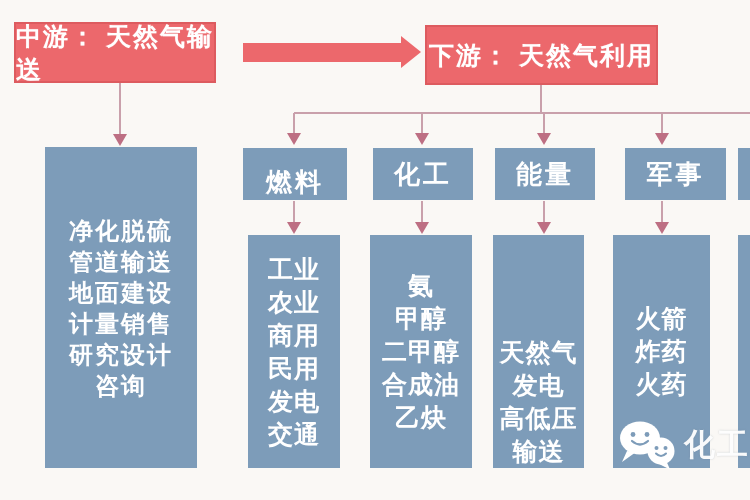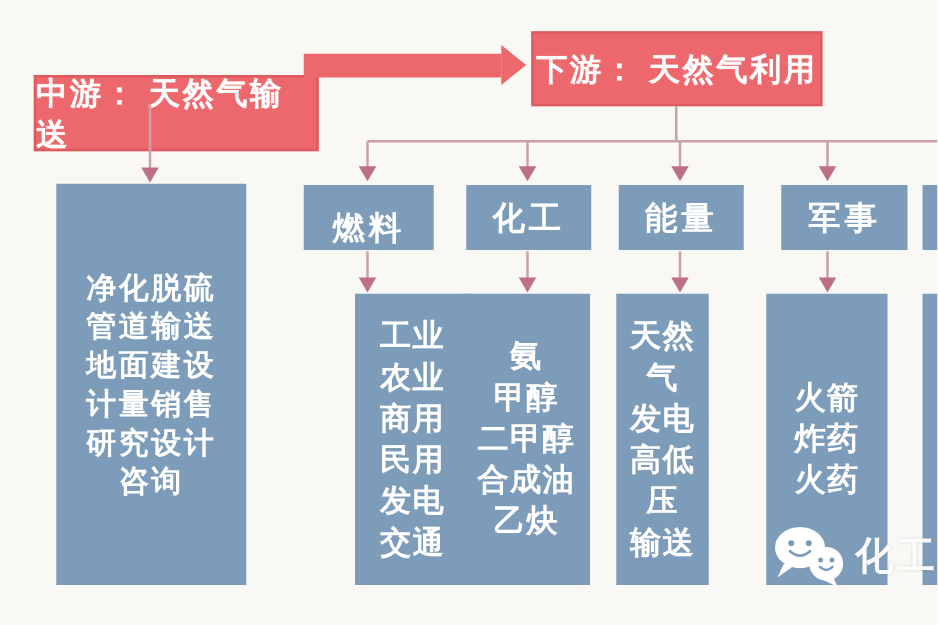--- a/index.html
+++ b/index.html
@@ -12,43 +12,43 @@
     background:#faf8f5; overflow:hidden;
   }
   
   .box-red {
     position:absolute; background:#ec686c;
     border:2px solid rgba(205,75,80,0.45); box-sizing:border-box;
     color:#ffffff; font-weight:bold; font-size:25px; letter-spacing:2px;
     display:flex; align-items:center; justify-content:center;
     text-shadow:0 0 1px rgba(255,255,255,0.4);
   }
-  #mid-box   { left:27px;  top:22px; width:228px; height:61px;margin-top:38px; }
+  #mid-box   { left:14px;  top:22px; width:202px; height:61px; }
   #down-box  { left:425px; top:25px; width:233px; height:60px; }
   
   #big-arrow-bar  { position:absolute; left:243px; top:43px; width:158px; height:19px; background:#ec686c; }
   #big-arrow-head { position:absolute; left:401px; top:36px; width:0; height:0;
                     border-left:20px solid #ec686c; border-top:16px solid transparent; border-bottom:16px solid transparent; }
   
   .box-blue {
     position:absolute; background:#7d9cb9; color:#ffffff; font-weight:bold;
     display:flex; flex-direction:column; align-items:center; justify-content:center;
     text-align:center; box-sizing:border-box;
   }
   #left-detail { left:45px; top:147px; width:152px; height:321px; font-size:24px; line-height:31px; letter-spacing:2px; }
   .cat-header  { top:148px; height:52px; font-size:26px; letter-spacing:3px; flex-direction:row; }
   #h0 { left:243px; width:104px;align-items:flex-end; }
   #h1 { left:373px; width:100px; }
   #h2 { left:495px; width:100px; }
   #h3 { left:625px; width:101px; }
   #h4 { left:738px; width:40px;  }
   .cat-body { top:235px; height:233px; font-size:25px; line-height:33px; letter-spacing:1px; }
-  #b0 { left:248px; width:92px;margin-left:36px;  }
+  #b0 { left:248px; width:92px;  }
   #b1 { left:370px; width:102px; }
-  #b2 { left:493px; width:74px;  }
+  #b2 { left:493px; width:91px;justify-content:flex-end;  }
   #b3 { left:613px; width:97px;  }
   #b4 { left:738px; width:40px;  }
   
   .vline, .hline { position:absolute; background:#c9a0ab; }
   .vline { width:2px; }
   .hline { height:2px; }
   .ah-down {
     position:absolute; width:0; height:0;
     border-left:7px solid transparent; border-right:7px solid transparent;
     border-top:12px solid #bd6f83;

